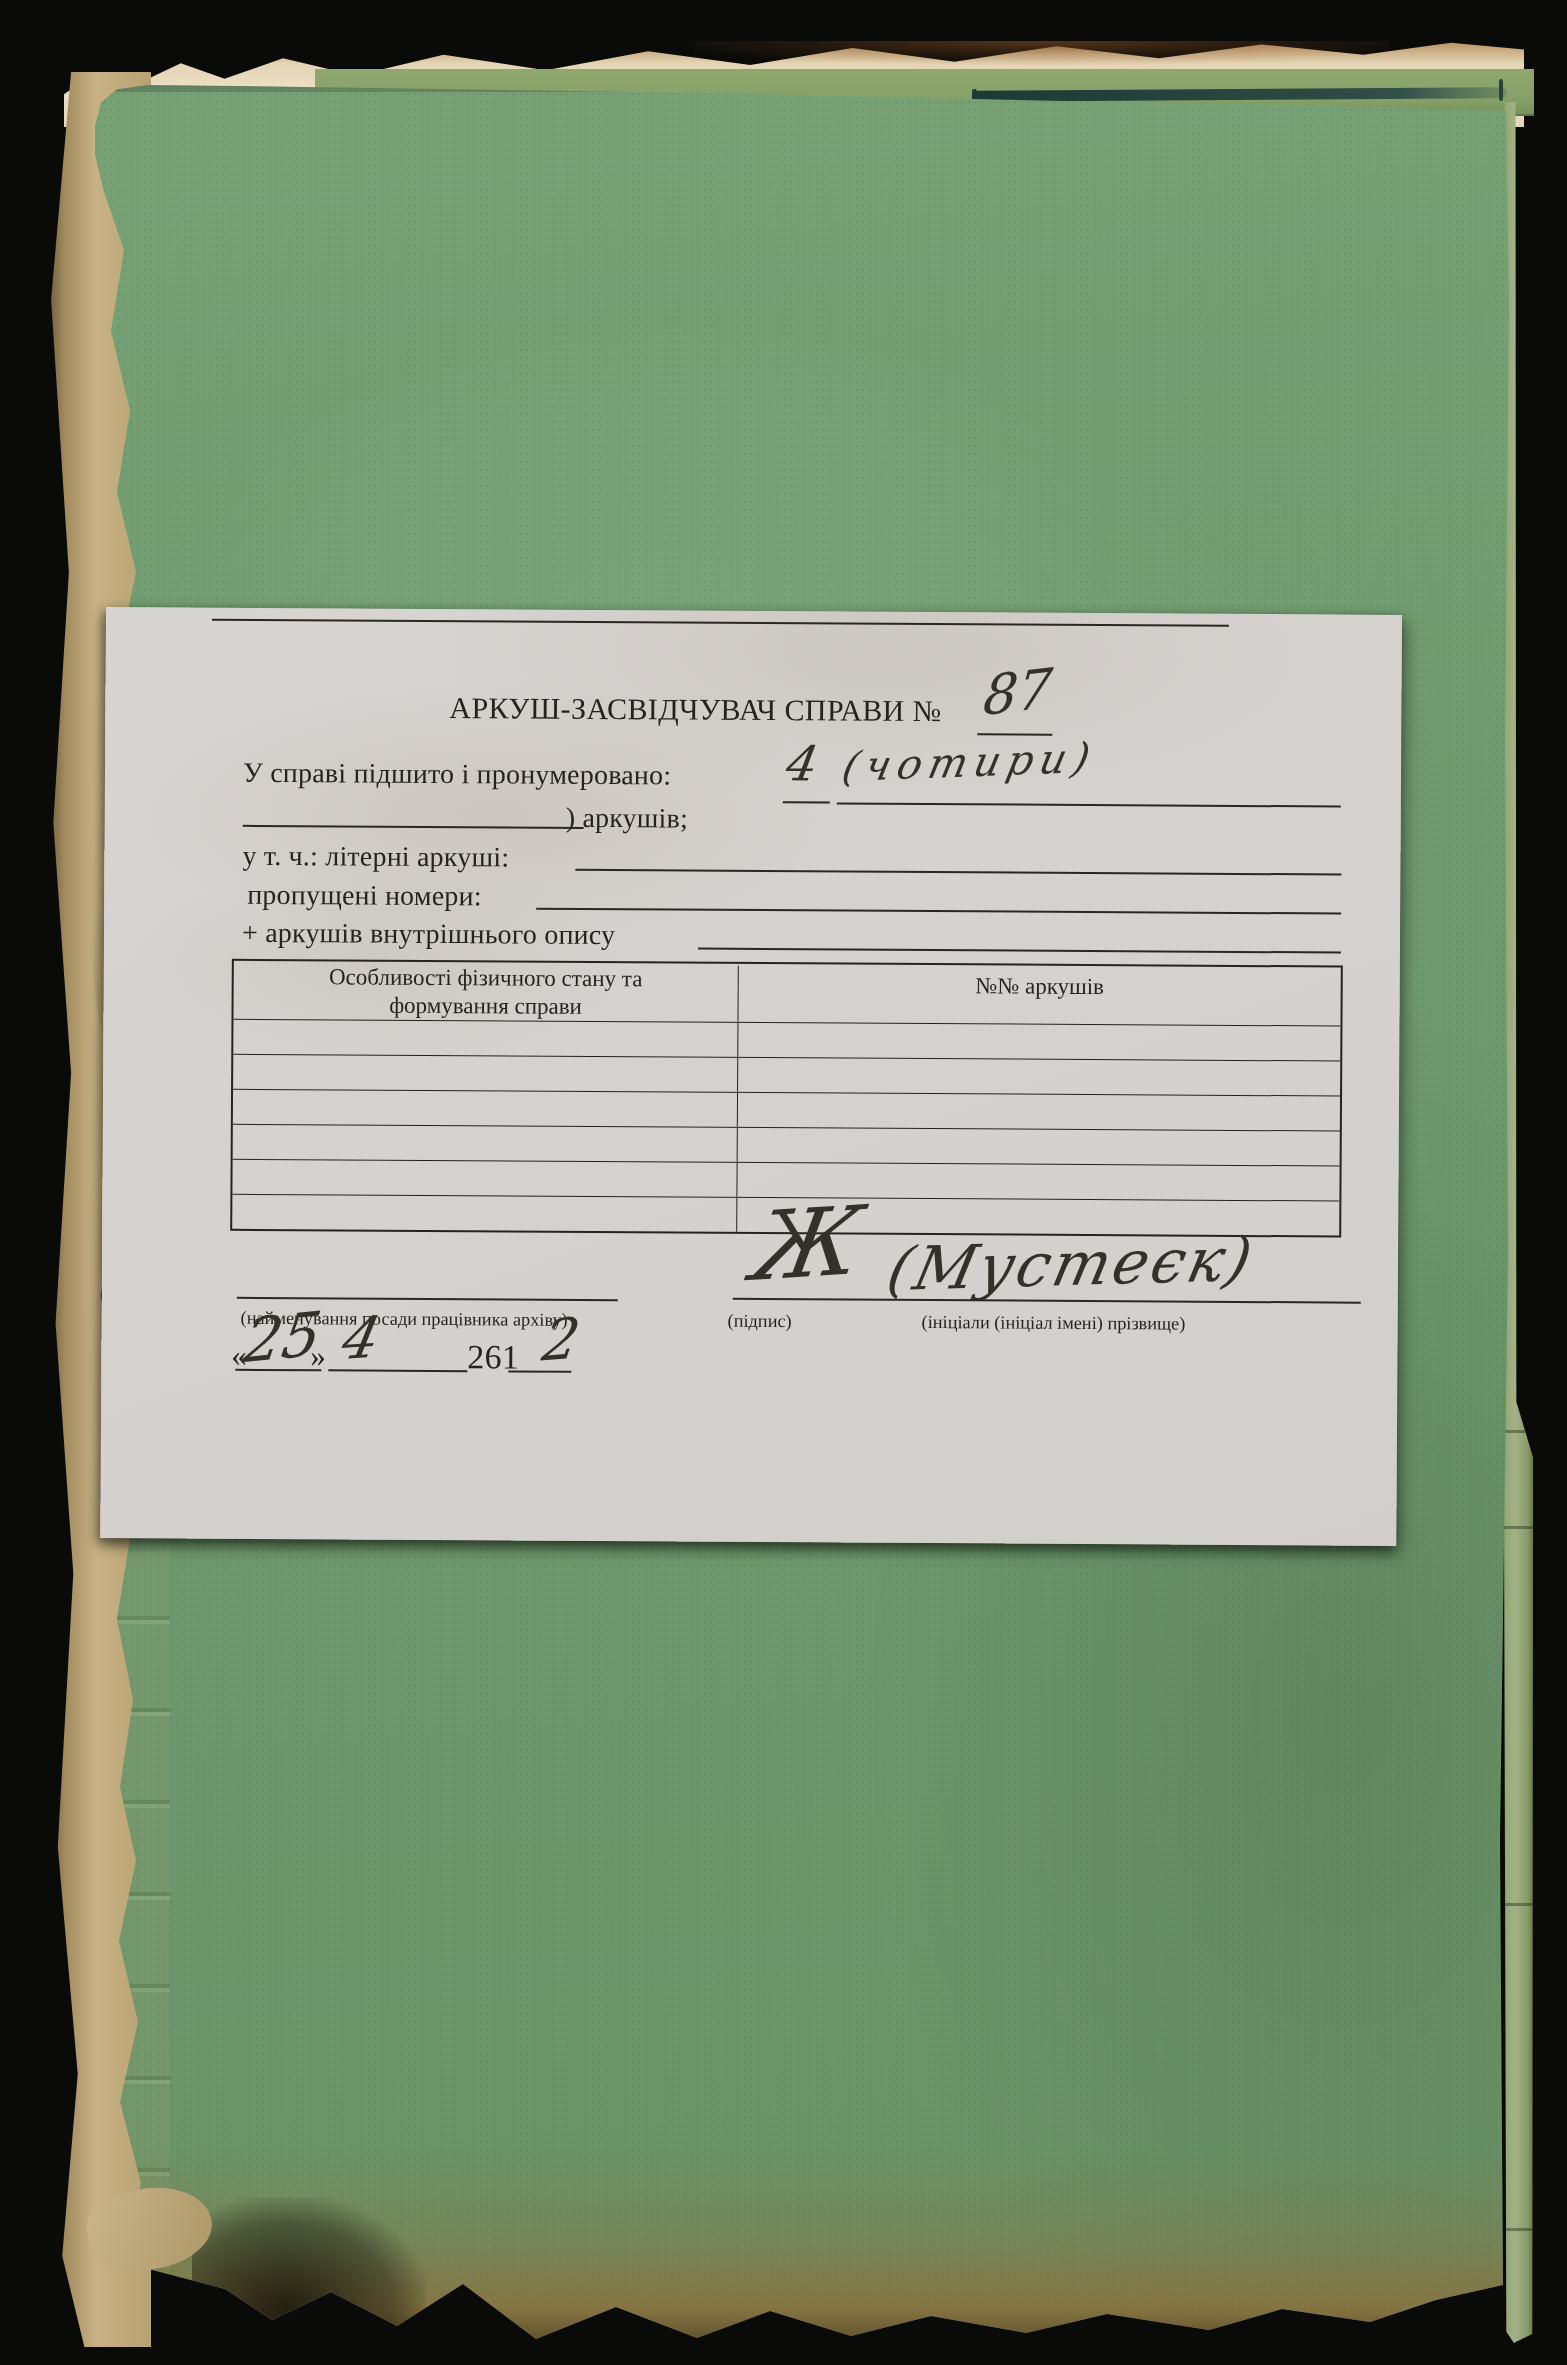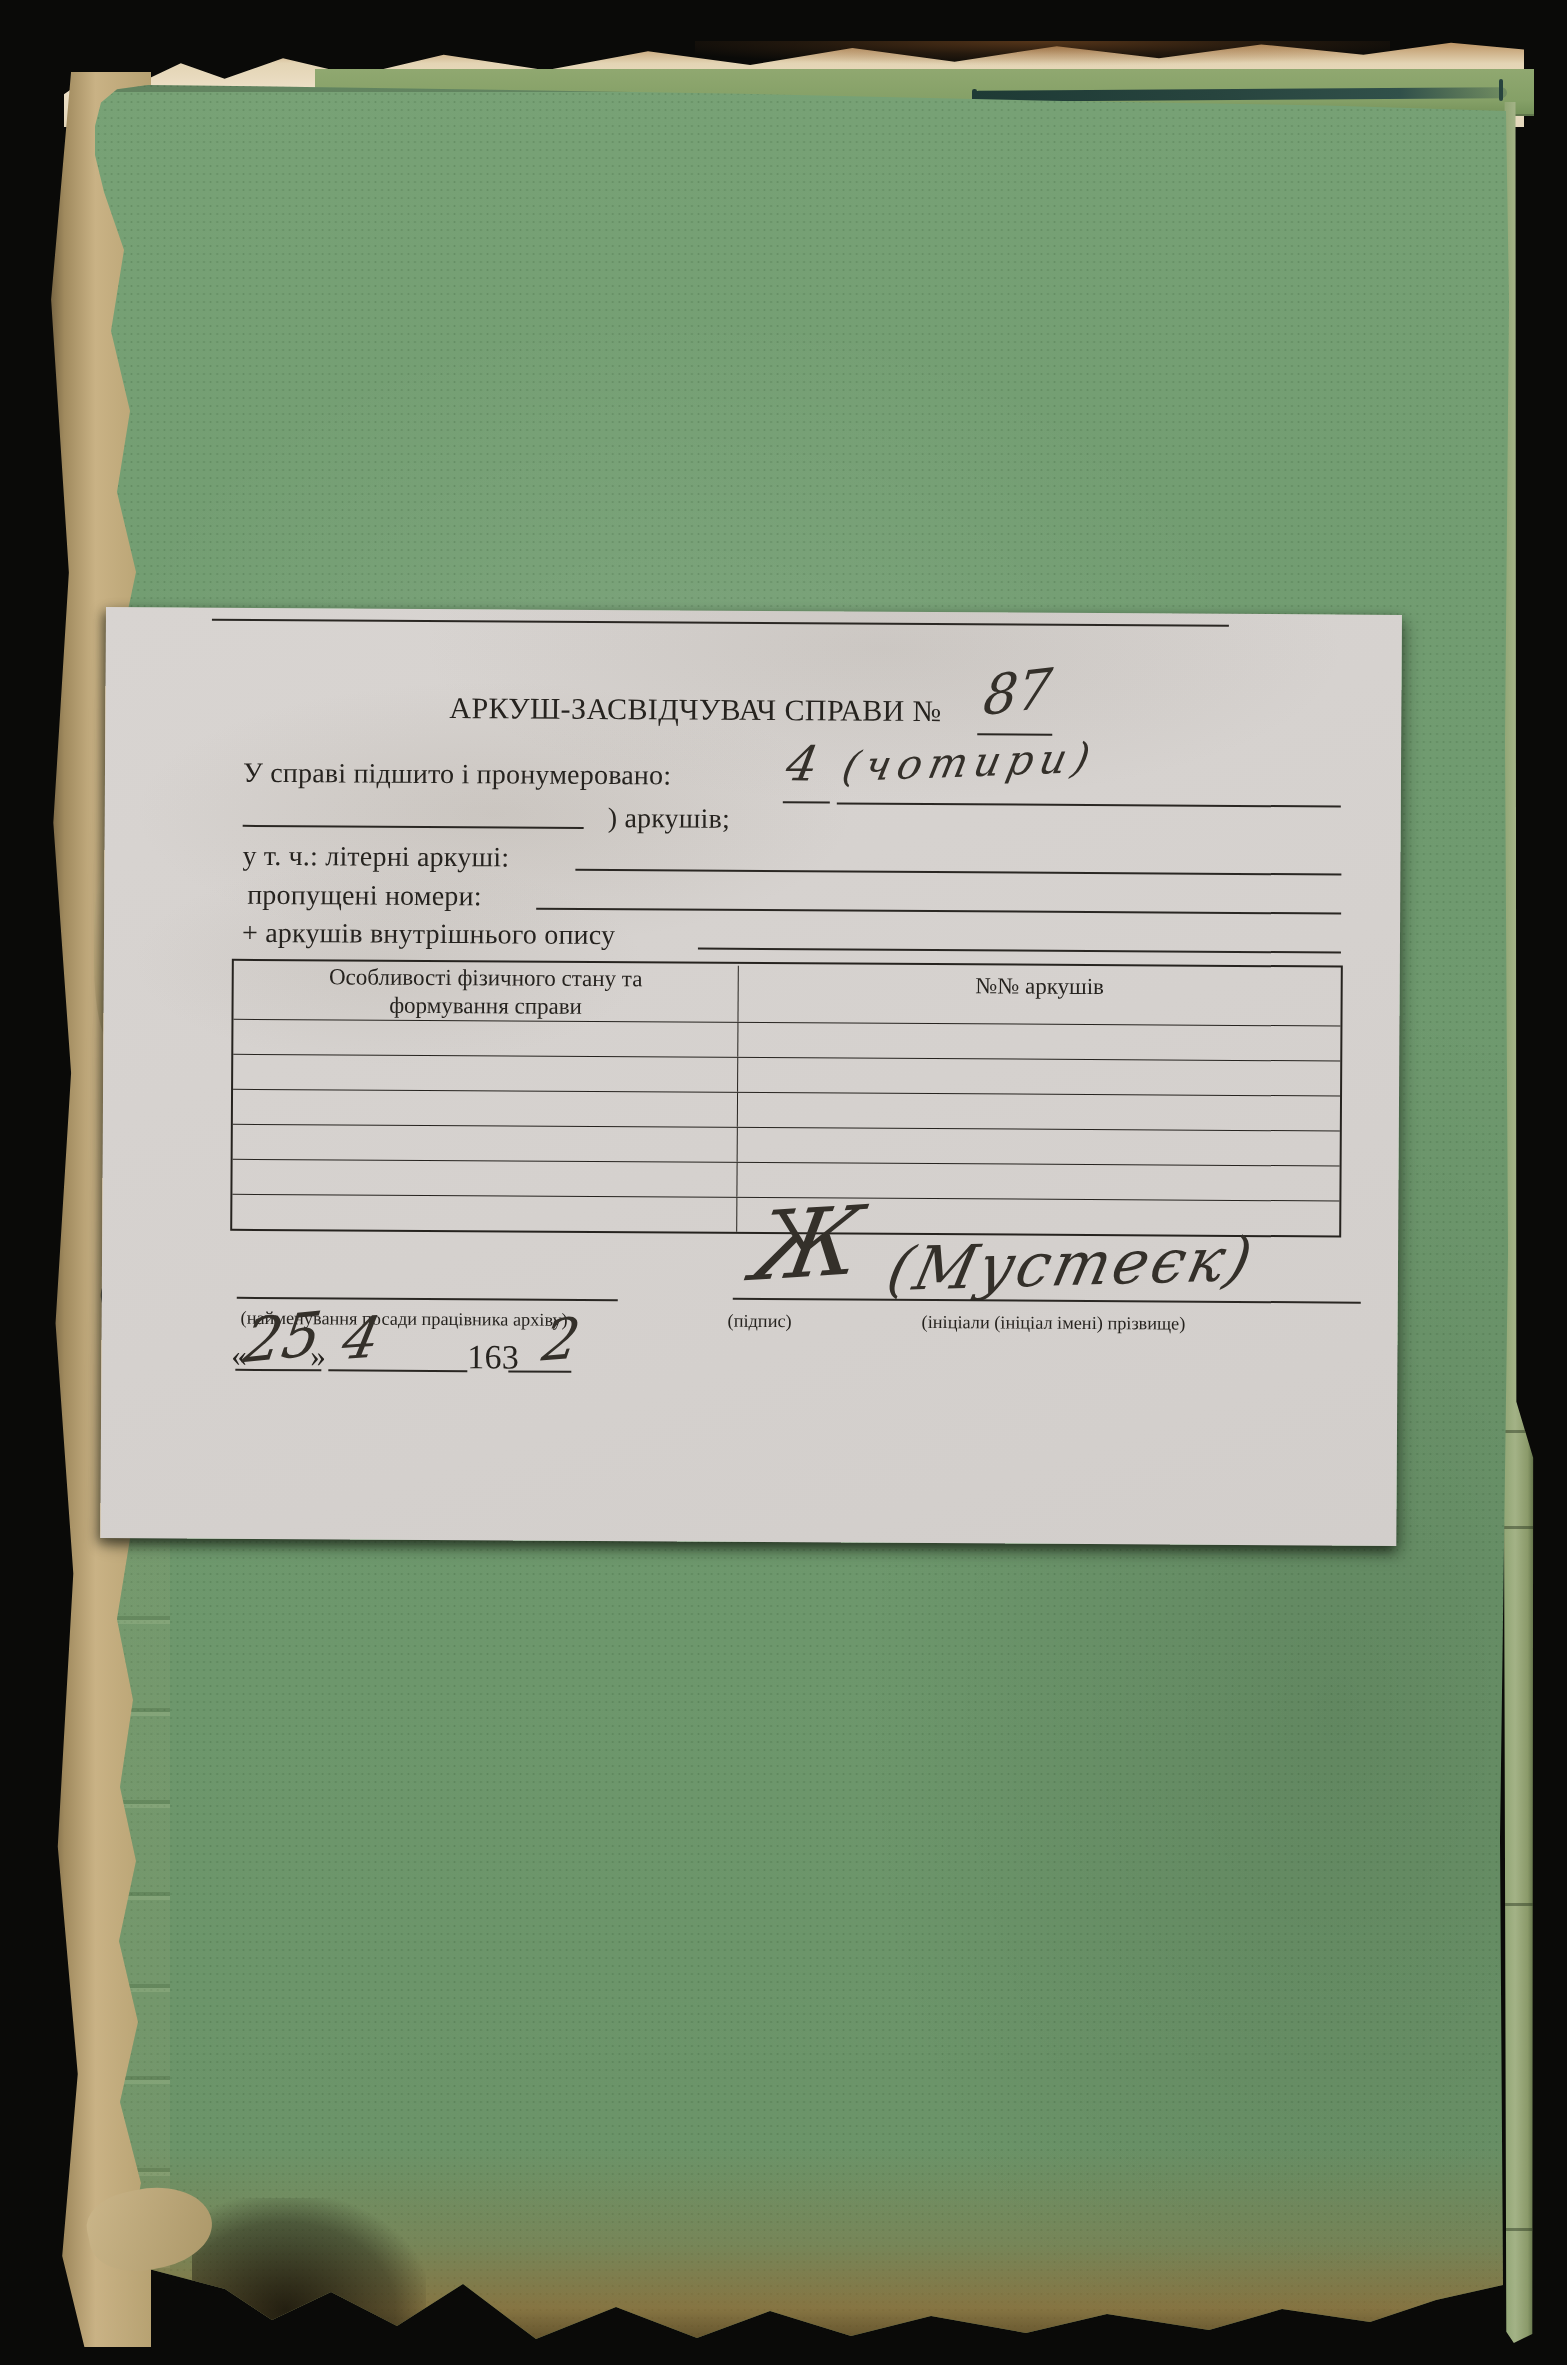--- a/index.html
+++ b/index.html
@@ -132,21 +132,21 @@
     <div class="hw" style="left:878px;top:48px;font-size:54px;transform:rotate(-7deg) skewX(-12deg)">87</div>
     <div class="rule" style="left:872px;top:121px;width:75px"></div>
 
     <div class="p-body ink" style="left:138px;top:149px">У справі підшито і пронумеровано:</div>
     <div class="hw" style="left:682px;top:124px;font-size:48px">4</div>
     <div class="rule" style="left:678px;top:190px;width:47px"></div>
     <div class="hw" style="left:738px;top:126px;font-size:41px;letter-spacing:6.6px;transform:rotate(-2.5deg) skewX(-14deg)">(чотири)</div>
     <div class="rule" style="left:732px;top:191px;width:504px"></div>
 
     <div class="rule" style="left:138px;top:217px;width:341px"></div>
-    <div class="p-body ink" style="left:503px;top:192px">) аркушів;</div>
+    <div class="p-body ink" style="left:461px;top:192px">) аркушів;</div>
 
     <div class="p-body ink" style="left:138px;top:232px">у т. ч.: літерні аркуші:</div>
     <div class="rule" style="left:471px;top:259px;width:766px"></div>
 
     <div class="p-body ink" style="left:143px;top:271px">пропущені номери:</div>
     <div class="rule" style="left:432px;top:298px;width:805px"></div>
 
     <div class="p-body ink" style="left:138px;top:309px">+ аркушів внутрішнього опису</div>
     <div class="rule" style="left:594px;top:337px;width:643px"></div>
 
@@ -193,20 +193,20 @@
     <div class="p-cap" style="left:139px;top:700px">(найменування посади працівника архіву)</div>
     <div class="p-cap" style="left:626px;top:700px">(підпис)</div>
     <div class="p-cap" style="left:820px;top:700px">(ініціали (ініціал імені) прізвище)</div>
 
     <div class="p-body ink" style="left:130px;top:730px;font-size:31px">«</div>
     <div class="hw" style="left:143px;top:694px;font-size:60px;transform:rotate(-6deg) skewX(-14deg)">25</div>
     <div class="p-body ink" style="left:209px;top:730px;font-size:31px">»</div>
     <div class="rule" style="left:134px;top:761px;width:86px"></div>
     <div class="hw" style="left:242px;top:697px;font-size:56px;transform:rotate(-4deg) skewX(-16deg)">4</div>
     <div class="rule" style="left:227px;top:761px;width:139px"></div>
-    <div class="p-body ink" style="left:366px;top:729px;font-size:34px">163</div>
+    <div class="p-body ink" style="left:366px;top:729px;font-size:34px">261</div>
     <div class="hw" style="left:442px;top:697px;font-size:56px;transform:rotate(-5deg) skewX(-14deg)">2</div>
     <div class="rule" style="left:407px;top:761px;width:63px"></div>
 
   </div>
 
 </div>
 
 
 </body></html>

